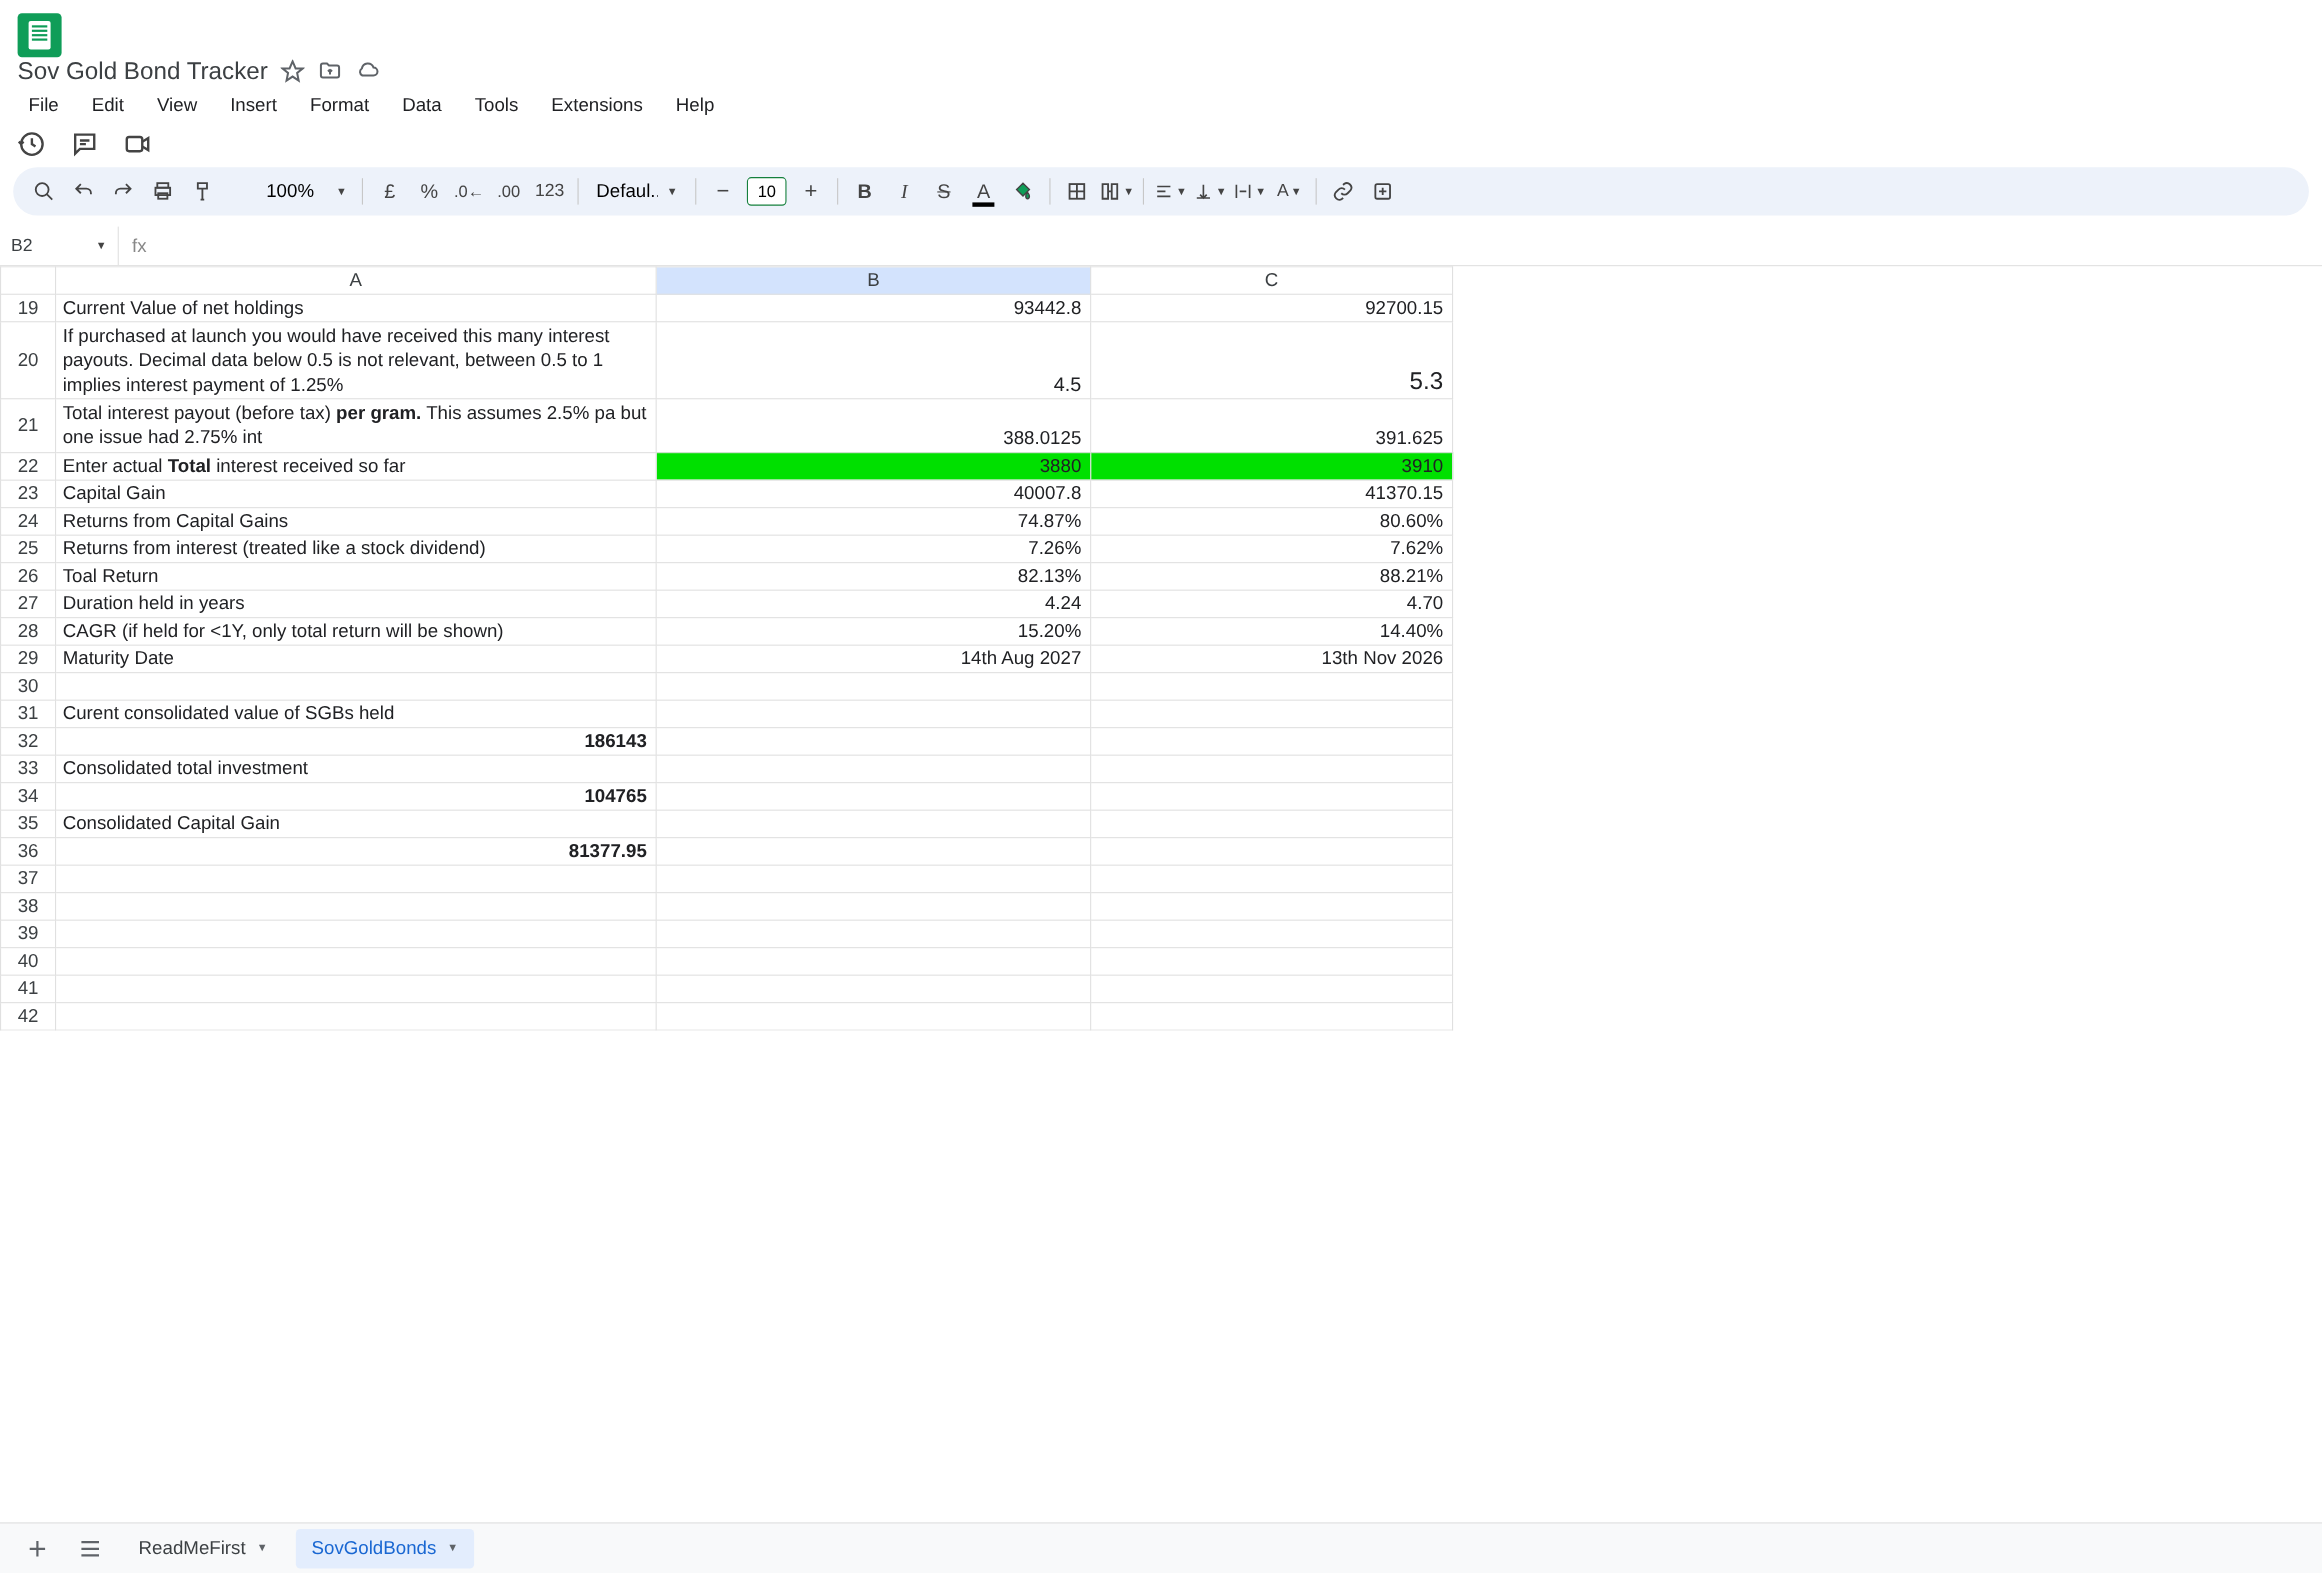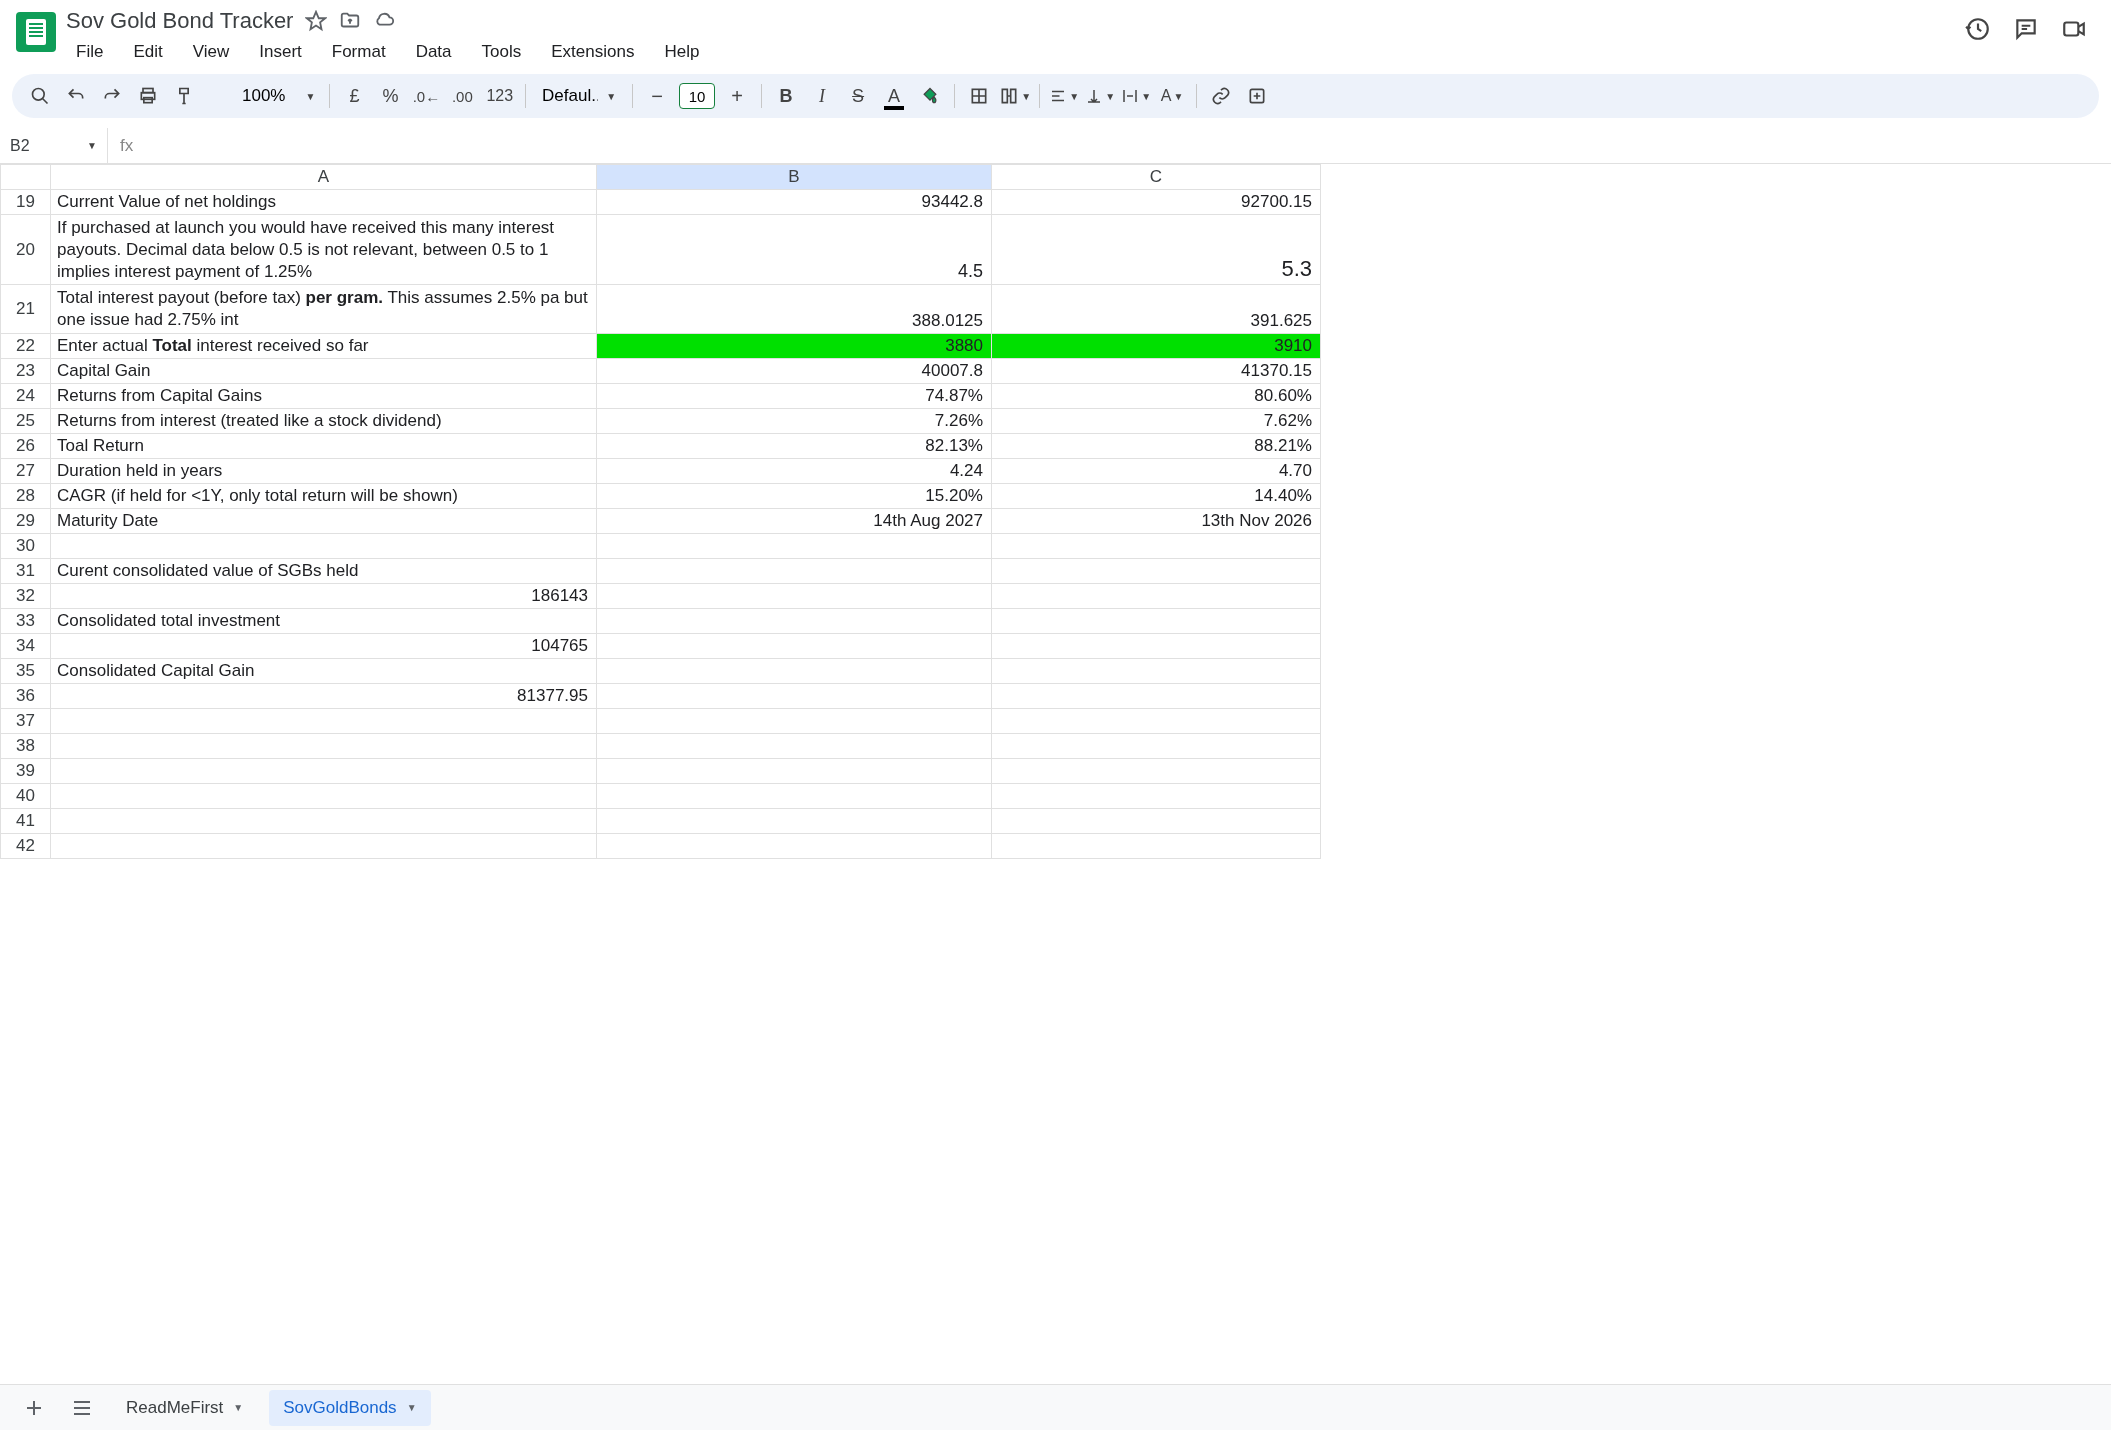--- a/index.html
+++ b/index.html
@@ -1,19 +1,19 @@
 <!DOCTYPE html>
 <html><head>
 <meta charset="utf-8">
 <style>
 * { box-sizing: border-box; margin: 0; padding: 0; }
 body { font-family: Arial, sans-serif; background: #fff; overflow: hidden; }
 
 
-.header { display: flex; align-items: flex-start; padding: 8px 16px 0 16px; }
+.header { display: flex; align-items: flex-start; padding: 8px 16px 0 16px; flex-direction: column; }
 .logo { width: 40px; height: 40px; background: #0f9d58; border-radius: 4px; display: flex; align-items: center; justify-content: center; margin-right: 10px; margin-top: 4px; }
 .logo-inner { width: 20px; height: 26px; background: #fff; border-radius: 2px; position: relative; }
 .logo-inner::before { content: ''; position: absolute; top: 4px; left: 3px; right: 3px; height: 2px; background: #0f9d58; box-shadow: 0 4px 0 #0f9d58, 0 8px 0 #0f9d58, 0 12px 0 #0f9d58; }
 .title-area { flex: 1; }
 .title-row { display: flex; align-items: center; gap: 12px; }
 .doc-title { font-size: 22px; color: #3c4043; }
 .title-icon { color: #5f6368; cursor: pointer; }
 .menu-bar { display: flex; gap: 10px; margin-top: 4px; }
 .menu-item { padding: 4px 10px; font-size: 17px; color: #202124; cursor: pointer; border-radius: 4px; }
 .header-right { display: flex; align-items: center; gap: 22px; padding-top: 8px; padding-right: 8px; }
@@ -39,21 +39,21 @@
 
 .grid-wrapper { position: relative; overflow: hidden; }
 .grid { border-collapse: collapse; table-layout: fixed; }
 .grid th, .grid td { border: 1px solid #e0e0e0; font-size: 17px; height: 25px; }
 .col-hdr { background: #fff; text-align: center; font-weight: normal; color: #3c4043; height: 28px; font-size: 15px; }
 .col-hdr.selected { background: #d3e3fd; }
 .row-hdr { background: #fff; text-align: center; font-weight: normal; color: #3c4043; width: 50px; font-size: 15px; }
 .corner { background: #fff; width: 50px; }
 .cell { padding: 2px 6px; color: #202124; vertical-align: bottom; }
 .cell.right { text-align: right; padding-right: 8px; padding-left: 12px; }
-.cell.bold { font-weight: normal; }
+.cell.bold { font-weight: bold; }
 .cell.green { background: #00e000; }
 .col-a { width: 546px; }
 .col-b { width: 395px; }
 .col-c { width: 329px; }
 .tall { height: 62px; }
 .med { height: 44px; }
 .wrap { white-space: normal; line-height: 1.28; vertical-align: middle; }
 
 
 .sheet-bar { position: fixed; bottom: 0; left: 0; right: 0; height: 46px; background: #f8f9fa; border-top: 1px solid #e0e0e0; display: flex; align-items: center; padding: 0 16px; gap: 12px; }

